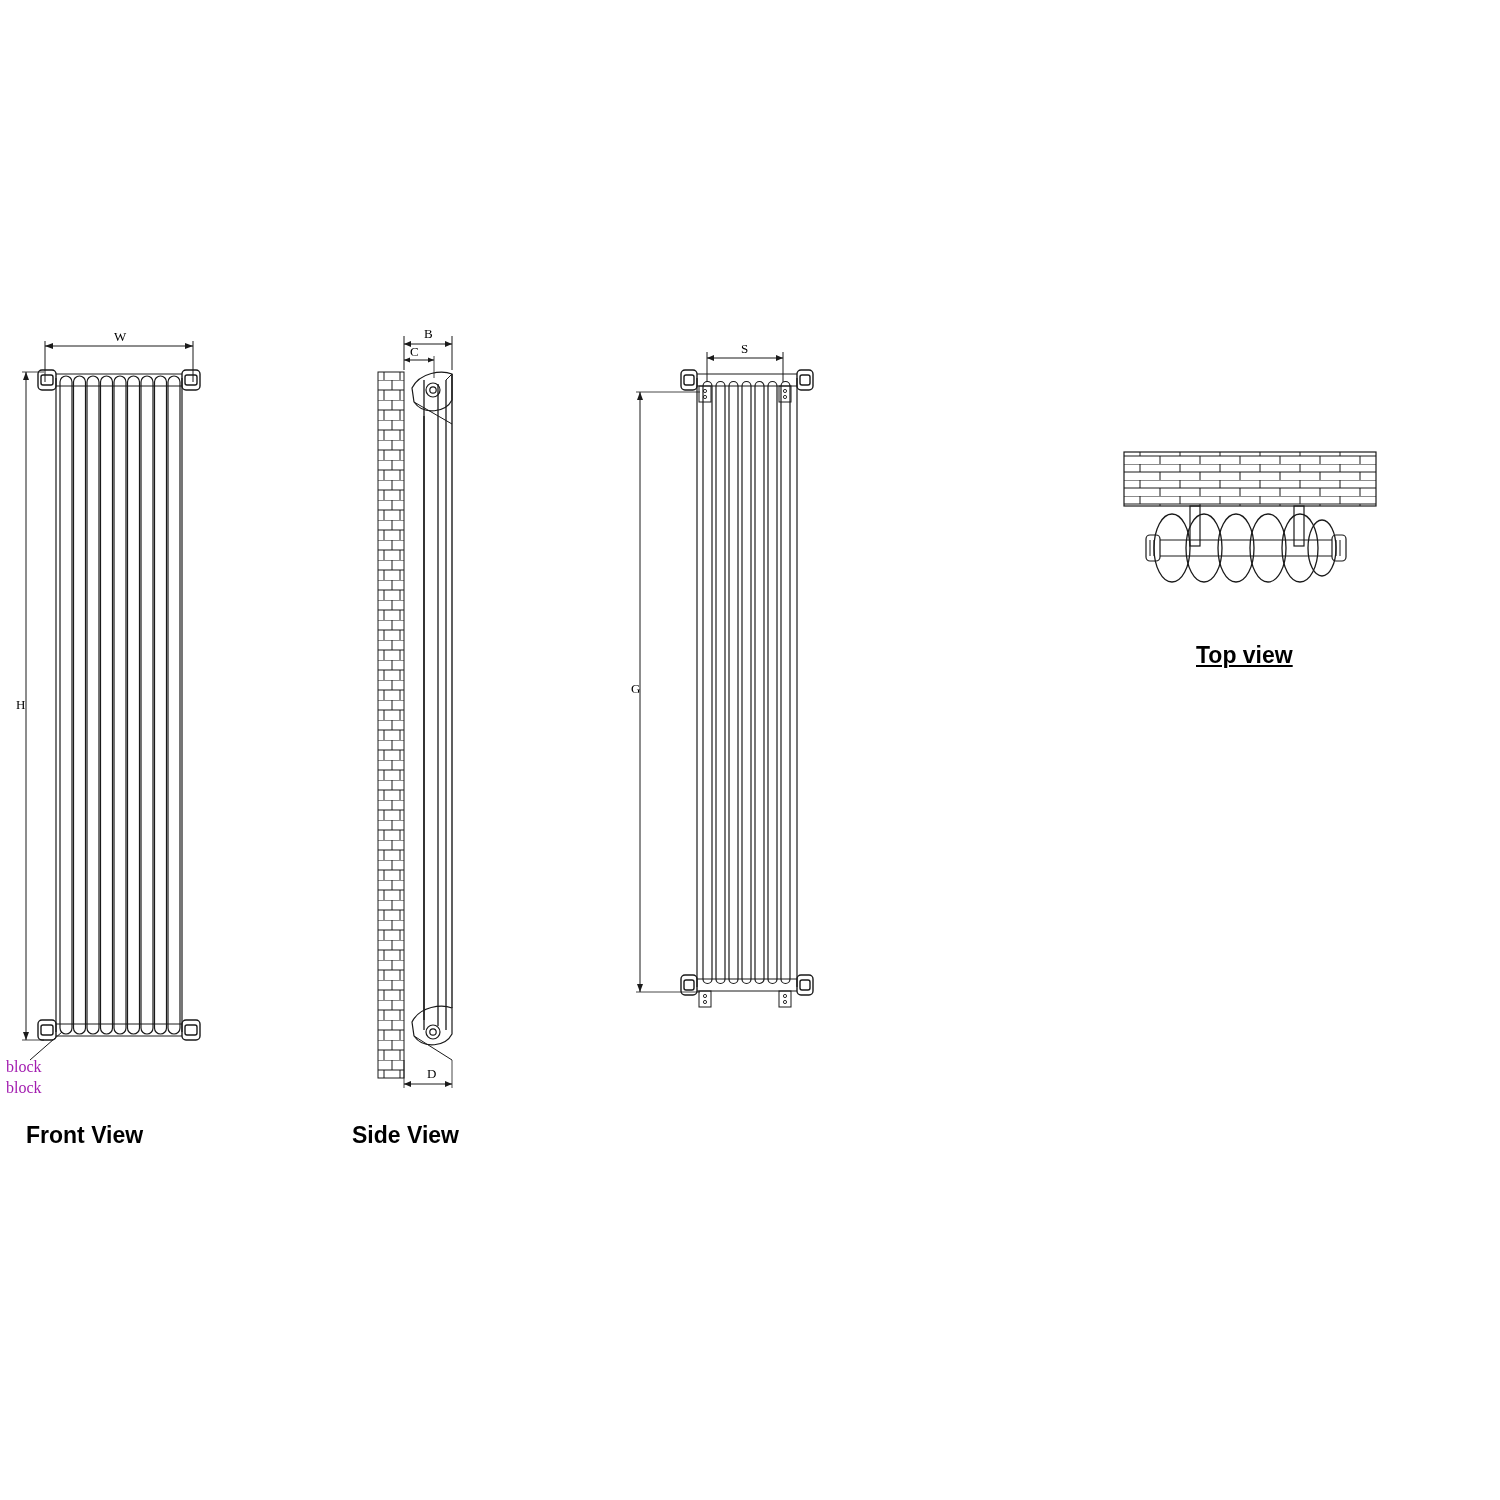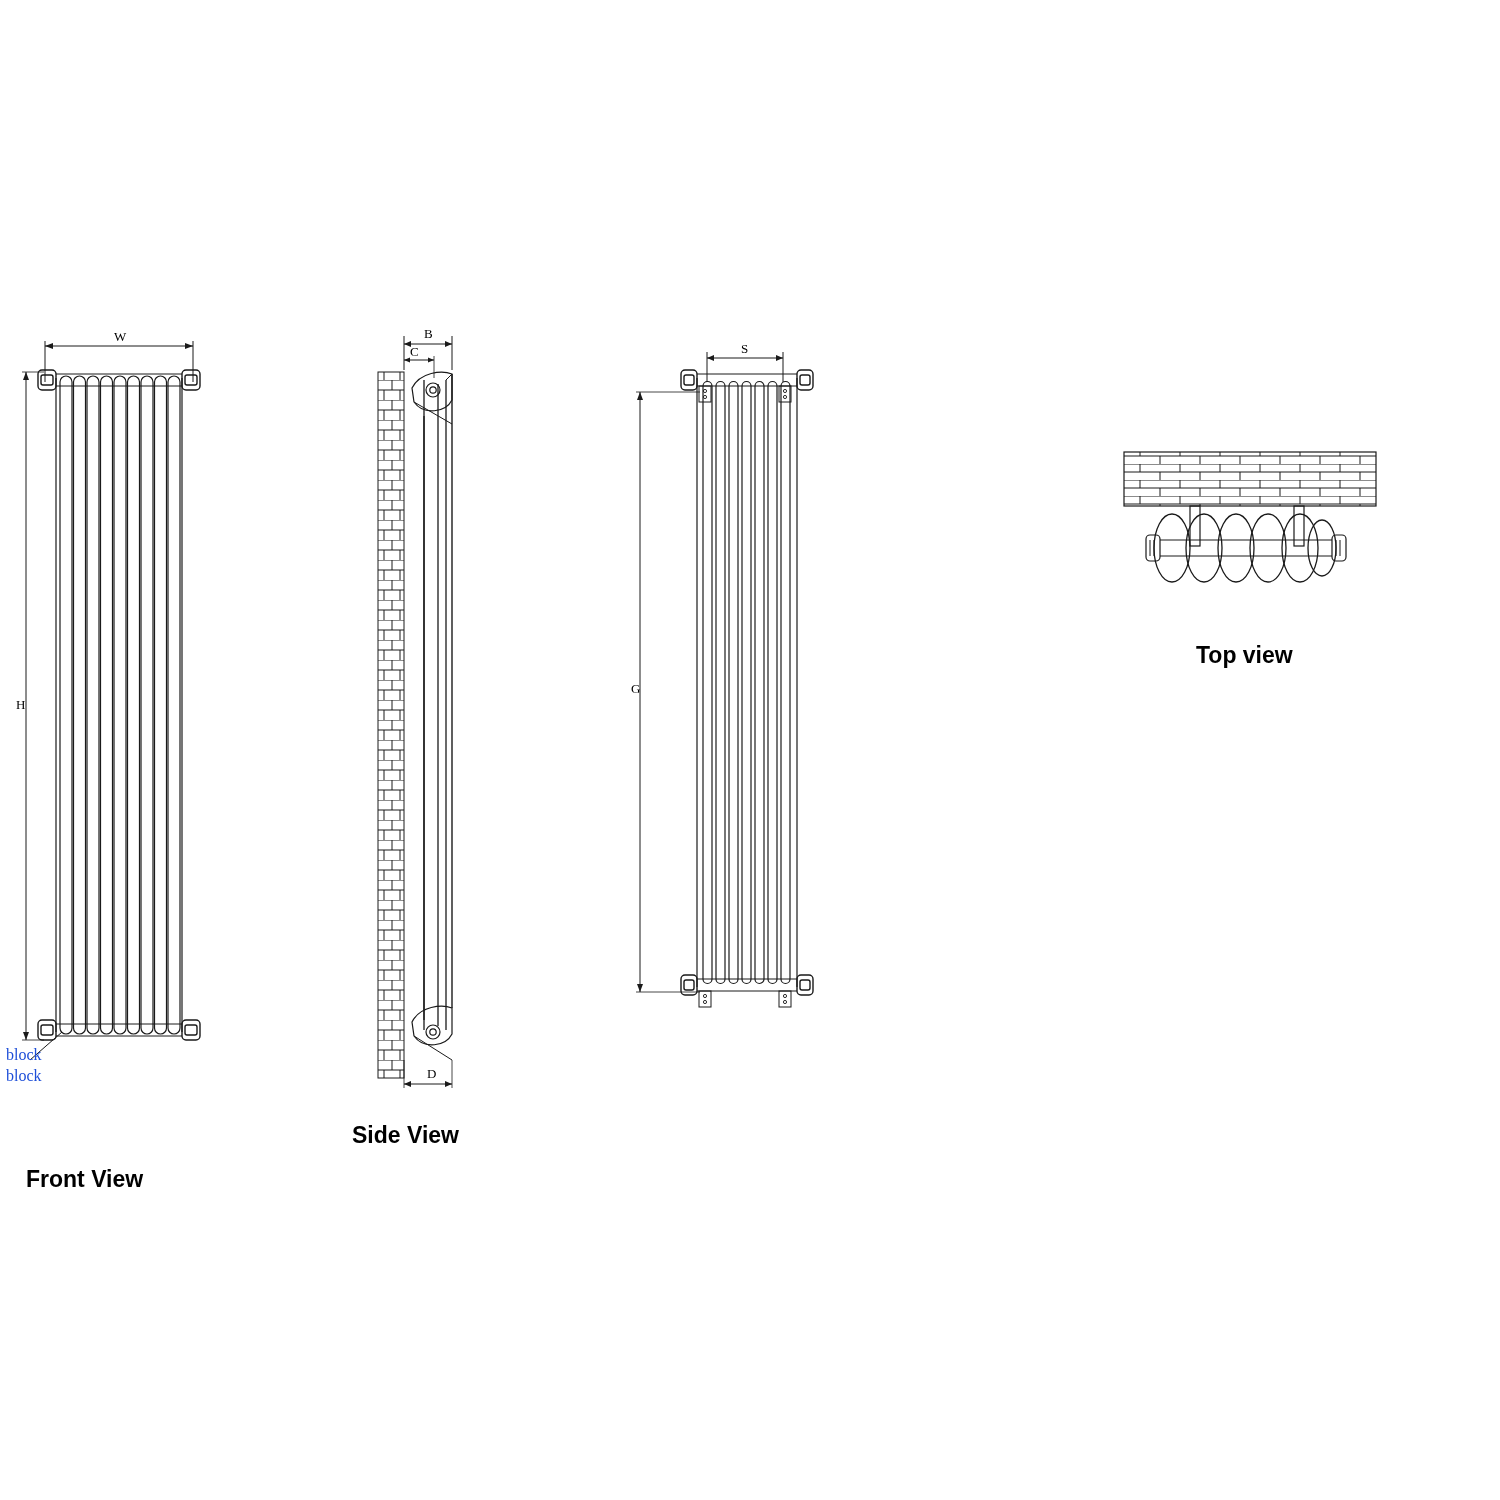--- a/index.html
+++ b/index.html
@@ -27,23 +27,24 @@
     position: absolute;
     font-family: "Liberation Serif", serif;
     font-size: 13px;
     color: #000000;
     white-space: nowrap;
   }
   .note-label {
     position: absolute;
     font-family: "Liberation Serif", serif;
     font-size: 16px;
-    color: #1d4ed8;
+    color: #a21caf;
     white-space: nowrap;
     line-height: 1.25;
+    margin-top: 12px;
   }
   svg { display: block; }
   .drawing {
     position: absolute;
     left: 0;
     top: 0;
   }
 </style>
 </head>
 <body>
@@ -336,17 +337,17 @@
   <div class="dim-label" style="left:16px; top:697px;">H</div>
   <div class="dim-label" style="left:424px; top:326px;">B</div>
   <div class="dim-label" style="left:410px; top:344px;">C</div>
   <div class="dim-label" style="left:427px; top:1066px;">D</div>
   <div class="dim-label" style="left:741px; top:341px;">S</div>
   <div class="dim-label" style="left:631px; top:681px;">G</div>
 
   <div class="note-label" style="left:6px; top:1045px;">block</div>
   <div class="note-label" style="left:6px; top:1066px;">block</div>
 
-  <div class="view-label" style="left:26px; top:1122px;margin-top:44px;">Front View</div>
+  <div class="view-label" style="left:26px; top:1122px;">Front View</div>
   <div class="view-label" style="left:352px; top:1122px;text-align:center;">Side View</div>
-  <div class="view-label" style="left:1196px; top:642px;">Top view</div>
+  <div class="view-label" style="left:1196px; top:642px;text-decoration:underline;">Top view</div>
 
 </div>
 
 </body></html>

